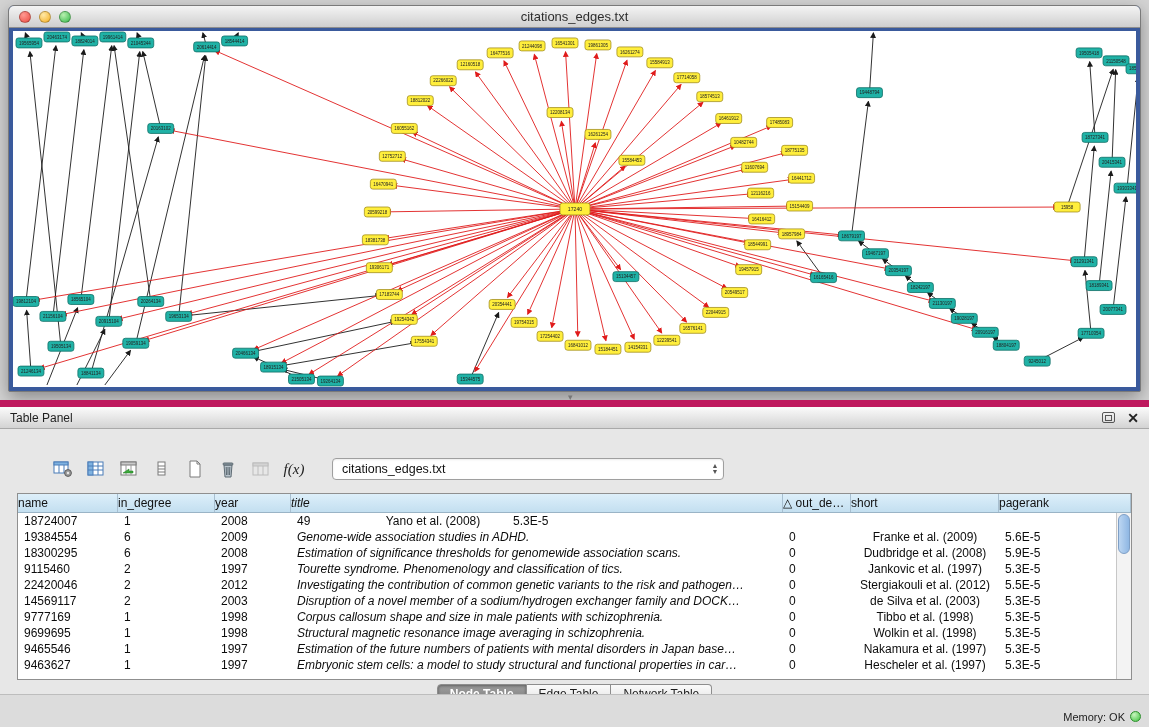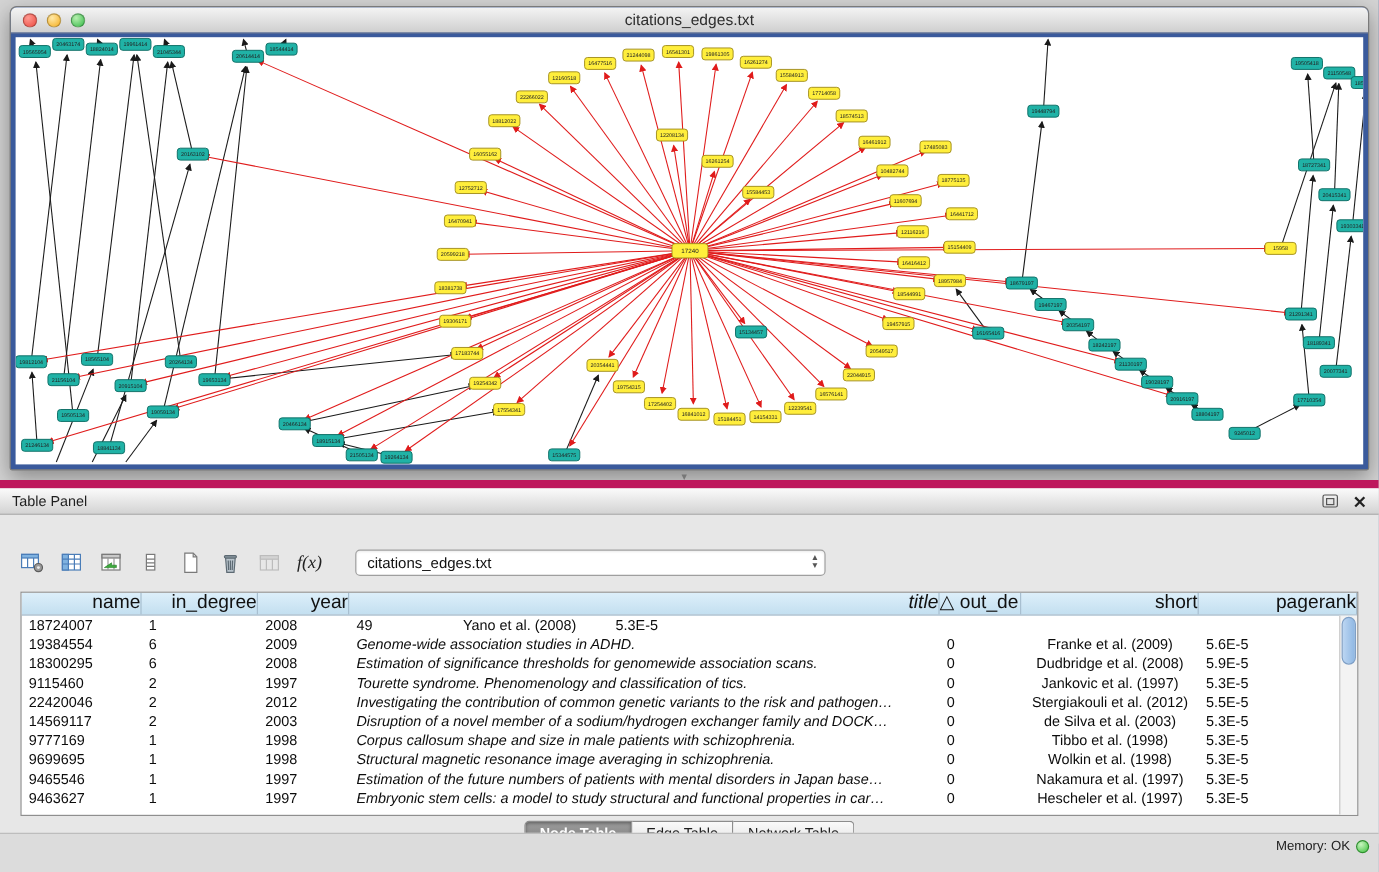--- a/index.html
+++ b/index.html
@@ -29,36 +29,36 @@
   .table-panel { position:absolute; left:0; top:400px; width:1149px; height:303px;
     background:#e7e7e7; border-top:7px solid #be185d; }
   .tp-header { height:22px; background:linear-gradient(#fbfbfb,#d3d3d3);
     border-bottom:1px solid #a9a9a9; display:flex; align-items:center; padding:0 10px; }
   .tp-title { font-size:12px; color:#1f1f1f; }
   .tp-header .spacer { flex:1; }
   .tp-float { width:13px; height:11px; border:1px solid #555; border-radius:2px; position:relative; margin-right:12px; }
   .tp-float::after { content:""; position:absolute; left:2px; top:2px; width:5px; height:4px; border:1px solid #555; }
   .tp-close { font-size:14px; font-weight:bold; color:#222; line-height:1; cursor:default; }
 
-  .tp-toolbar { display:flex; align-items:center; gap:7px; padding:28px 0 0 14px; height:52px; }
+  .tp-toolbar { display:flex; align-items:center; gap:7px; padding:28px 0 0 14px; height:52px;margin-left:36px; }
   .tbtn { width:26px; height:24px; display:flex; align-items:center; justify-content:center;
     border-radius:3px; }
   .fx { font-family:"Liberation Serif", serif; font-style:italic; font-size:15px; color:#222; }
   .combo { margin-left:18px; width:392px; height:22px; background:#fff;
     border:1px solid #9f9f9f; border-radius:4px; display:flex; align-items:center;
     font-size:12.5px; color:#111; position:relative; box-shadow:inset 0 1px 2px rgba(0,0,0,.08); }
   .combo .val { padding-left:9px; flex:1; }
   .combo .step { width:16px; display:flex; flex-direction:column; align-items:center; justify-content:center;
     font-size:7px; color:#555; line-height:.9; }
 
   .tp-table { position:absolute; left:17px; right:17px; top:86px; height:187px;
     background:#fff; border:1px solid #8f8f8f; overflow:hidden; }
   .thead { display:flex; height:19px; background:linear-gradient(#ddeffa,#c3dff0);
     border-bottom:1px solid #9ab4c6; }
-  .th { font-size:16px; color:#111; text-align:right; line-height:18px;
+  .th { font-size:12px; color:#111; text-align:left; line-height:18px;
     border-right:1px solid #a8bfd0; overflow:hidden; white-space:nowrap; }
   .trow { display:flex; height:16px; }
   .td { font-size:12px; color:#0c0c0c; line-height:16px; padding-left:6px;
     overflow:hidden; white-space:nowrap; }
   .c0{width:100px;} .c1{width:97px;} .c2{width:76px;} .c3{width:492px;font-style:italic;}
   .c4{width:68px;} .c5{width:148px;} .c6{flex:1;}
   .td.c5 { text-align:center; padding-left:0; }
   .vscroll { position:absolute; right:0; top:19px; bottom:0; width:15px;
     background:#f3f3f3; border-left:1px solid #c7c7c7; }
   .vthumb { position:absolute; left:1px; right:1px; top:1px; height:40px; border-radius:7px;
@@ -67,21 +67,21 @@
   .tp-tabs { position:absolute; left:0; right:0; top:277px; display:flex; justify-content:center; }
   .tab { height:20px; font-size:12px; line-height:19px; padding:0 12px;
     border:1px solid #8d8d8d; border-left:none; background:linear-gradient(#fafafa,#e3e3e3); color:#1c1c1c; }
   .tab:first-child { border-left:1px solid #8d8d8d; border-radius:4px 0 0 4px; }
   .tab:last-child { border-radius:0 4px 4px 0; }
   .tab.selected { background:linear-gradient(#9d9d9d,#7d7d7d); color:#fff;
     box-shadow:inset 0 1px 3px rgba(0,0,0,.4);font-weight:bold; }
 
   
   .statusbar { position:absolute; left:0; right:0; bottom:0; height:24px; background:#dcdcdc;
-    border-top:1px solid #bdbdbd; display:flex; align-items:flex-end; justify-content:flex-end;
+    border-top:1px solid #bdbdbd; display:flex; align-items:flex-start; justify-content:flex-end;
     padding:16px 8px; gap:5px; }
   .mem-label { font-size:11px; color:#222; }
   .mem-dot { width:11px; height:11px; border-radius:50%;
     background:radial-gradient(circle at 35% 30%, #c9f5c0, #3fc13f); border:1px solid #2d8f2d; }
 </style>
 </head>
 <body>
 
 <div class="net-window">
   <div class="titlebar">

